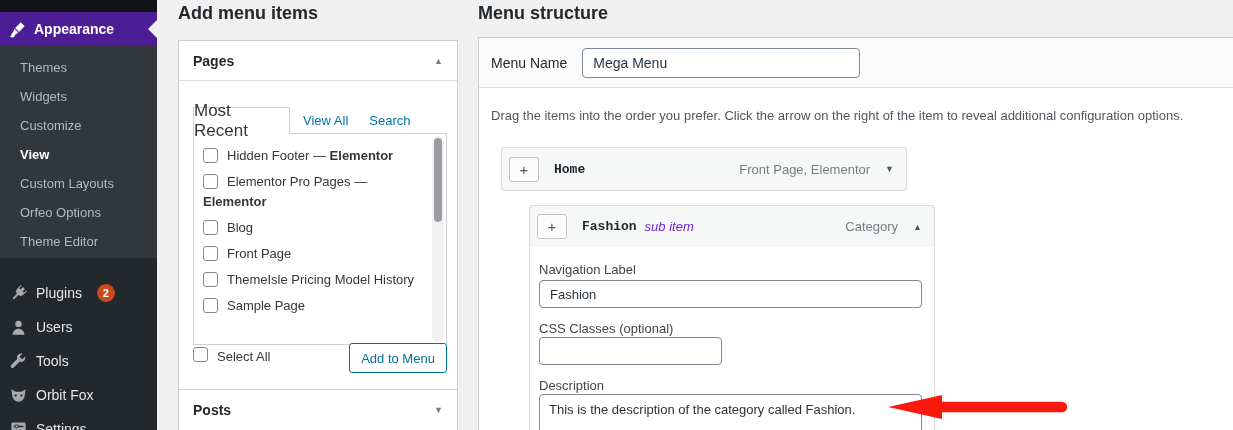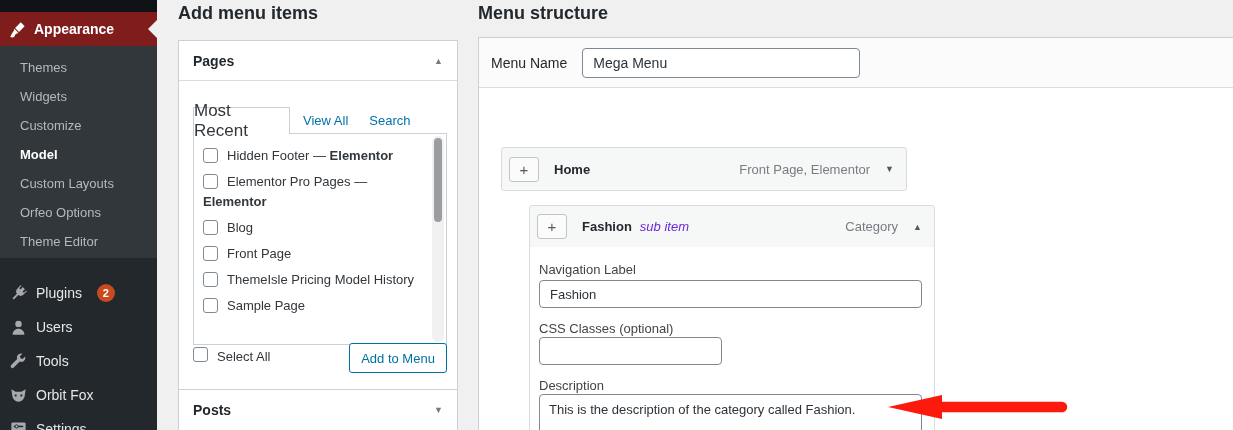--- a/index.html
+++ b/index.html
@@ -5,21 +5,21 @@
   * { margin:0; padding:0; box-sizing:border-box; }
   html,body { background:#f0f0f1; }
   #app {
     position:relative; width:1233px; height:430px; overflow:hidden;
     background:#f0f0f1; font-family:"Liberation Sans","DejaVu Sans",sans-serif;
     font-size:13px; color:#23282d;
   }
   
   .sidebar { position:absolute; left:0; top:0; width:157px; height:430px; background:#23282d; }
   .topstrip { position:absolute; left:0; top:0; width:157px; height:12px; background:#101316; }
-  .appearance-item { position:absolute; left:0; top:12px; width:157px; height:34px; background:#7f1d1d;
+  .appearance-item { position:absolute; left:0; top:12px; width:157px; height:34px; background:#4c1d95;
     display:flex; align-items:center; padding-left:9px; gap:8px; color:#fff; font-size:14px; font-weight:600; cursor:pointer; }
   .notch { position:absolute; right:0; top:50%; transform:translateY(-50%); width:0; height:0;
     border-top:9px solid transparent; border-bottom:9px solid transparent; border-right:9px solid #f0f0f1; }
   .submenu { position:absolute; left:0; top:46px; width:157px; height:212px; background:#32373c; padding-top:7px; }
   .submenu .sub { display:block; height:29px; line-height:29px; padding-left:20px; color:#b4b9be; font-size:13px; cursor:pointer; }
   .submenu .sub.current { color:#fff; font-weight:700; }
   .bottom-menu { position:absolute; left:0; top:276px; width:177px; }
   .main-item { height:34px; display:flex; align-items:center; padding-left:9px; gap:8px; color:#e4e6e7; font-size:14px; cursor:pointer; }
   .main-item svg { width:19px; height:19px; fill:#a7aaad; flex:0 0 auto; }
   .badge { display:inline-block; margin-left:7px; min-width:18px; height:18px; border-radius:9px;
@@ -61,21 +61,21 @@
   .txt-input { border:1px solid #7e8993; border-radius:4px; background:#fff; color:#2c3338;
     font-size:14px; font-family:inherit; padding:0 10px; }
   #menu-name-input { width:278px; height:30px; }
   .instructions { position:absolute; left:12px; top:70px; font-size:13px; color:#50575e; }
   .menu-item-bar { position:absolute; height:44px; background:#f6f7f7; border:1px solid #dcdcde; border-radius:3px;
     display:flex; align-items:center; padding:0 12px 0 7px; cursor:move; }
   #bar-home { left:22px; top:109px; width:406px; }
   #bar-fashion { left:50px; top:167px; width:406px; height:43px; }
   .plus-btn { width:30px; height:25px; background:#fbfbfb; border:1px solid #c3c4c7; border-radius:3px;
     color:#50575e; font-size:15px; line-height:1; display:flex; align-items:center; justify-content:center; cursor:pointer; }
-  .mi-title { margin-left:15px; font-size:13px; font-weight:700; color:#23282d; }
+  .mi-title { margin-left:15px; font-size:13px; font-weight:700; color:#23282d;font-family:Liberation Mono, monospace; }
   .mi-sub { margin-left:8px; font-size:13px; font-style:italic; color:#6d28d9; }
   .mi-spacer { flex:1; }
   .mi-meta { font-size:13px; color:#787c82; }
   .mi-toggle { margin-left:15px; font-size:9px; color:#50575e; cursor:pointer; }
   .settings-box { position:absolute; left:50px; top:209px; width:406px; height:200px; background:#fff;
     border-left:1px solid #dcdcde; border-right:1px solid #dcdcde; }
   .fld-label { position:absolute; left:9px; font-size:13px; color:#444; }
   #lbl-nav { top:15px; } #lbl-css { top:74px; } #lbl-desc { top:131px; }
   .fld-input { position:absolute; left:9px; height:28px; font-size:13px; }
   #inp-nav { top:33px; width:383px; }
@@ -98,21 +98,21 @@
         <path d="M13.8 1.6l4.6 4.6-6.6 6.6-4.6-4.6zM6.3 9.1l4.6 4.6c-.9.9-2.3 1-3.2 1.9-.8.8-.7 2.1-1.6 2.9-1.3 1.2-3.6 1-4.9-.3 1.6-.7 1.4-2.3 2.2-3.6.7-1.2 2-1.6 2.9-5.5z"></path>
       </svg>
       <span>Appearance</span>
       <span class="notch"></span>
     </div>
 
     <div class="submenu">
       <span class="sub">Themes</span>
       <span class="sub">Widgets</span>
       <span class="sub">Customize</span>
-      <span class="sub current">Model</span>
+      <span class="sub current">View</span>
       <span class="sub">Custom Layouts</span>
       <span class="sub">Orfeo Options</span>
       <span class="sub">Theme Editor</span>
     </div>
 
     <div class="bottom-menu">
       <div class="main-item">
         <svg viewBox="0 0 20 20">
           <path transform="rotate(45 10 10)" d="M6.5 2v3.5h2V2h3v3.5h2V2h1v5a4.5 4.5 0 0 1-3.5 4.4V15h-2v-3.6A4.5 4.5 0 0 1 5.5 7V2h1zM9 15h2v3H9z"></path>
         </svg>
@@ -203,20 +203,21 @@
   </div>
 
   <h2 class="page-h" id="h-structure">Menu structure</h2>
 
   <div class="postbox" id="structure-panel">
     <div class="name-row">
       <span class="name-label">Menu Name</span>
       <input class="txt-input" id="menu-name-input" value="Mega Menu" style="">
     </div>
 
+    <div class="instructions">Drag the items into the order you prefer. Click the arrow on the right of the item to reveal additional configuration options.</div>
 
     <div class="menu-item-bar" id="bar-home">
       <span class="plus-btn">
           <span>+</span>
         </span>
       <span class="mi-title">Home</span>
       <span class="mi-spacer"></span>
       <span class="mi-meta">Front Page, Elementor</span>
       <span class="mi-toggle">▼</span>
     </div>

